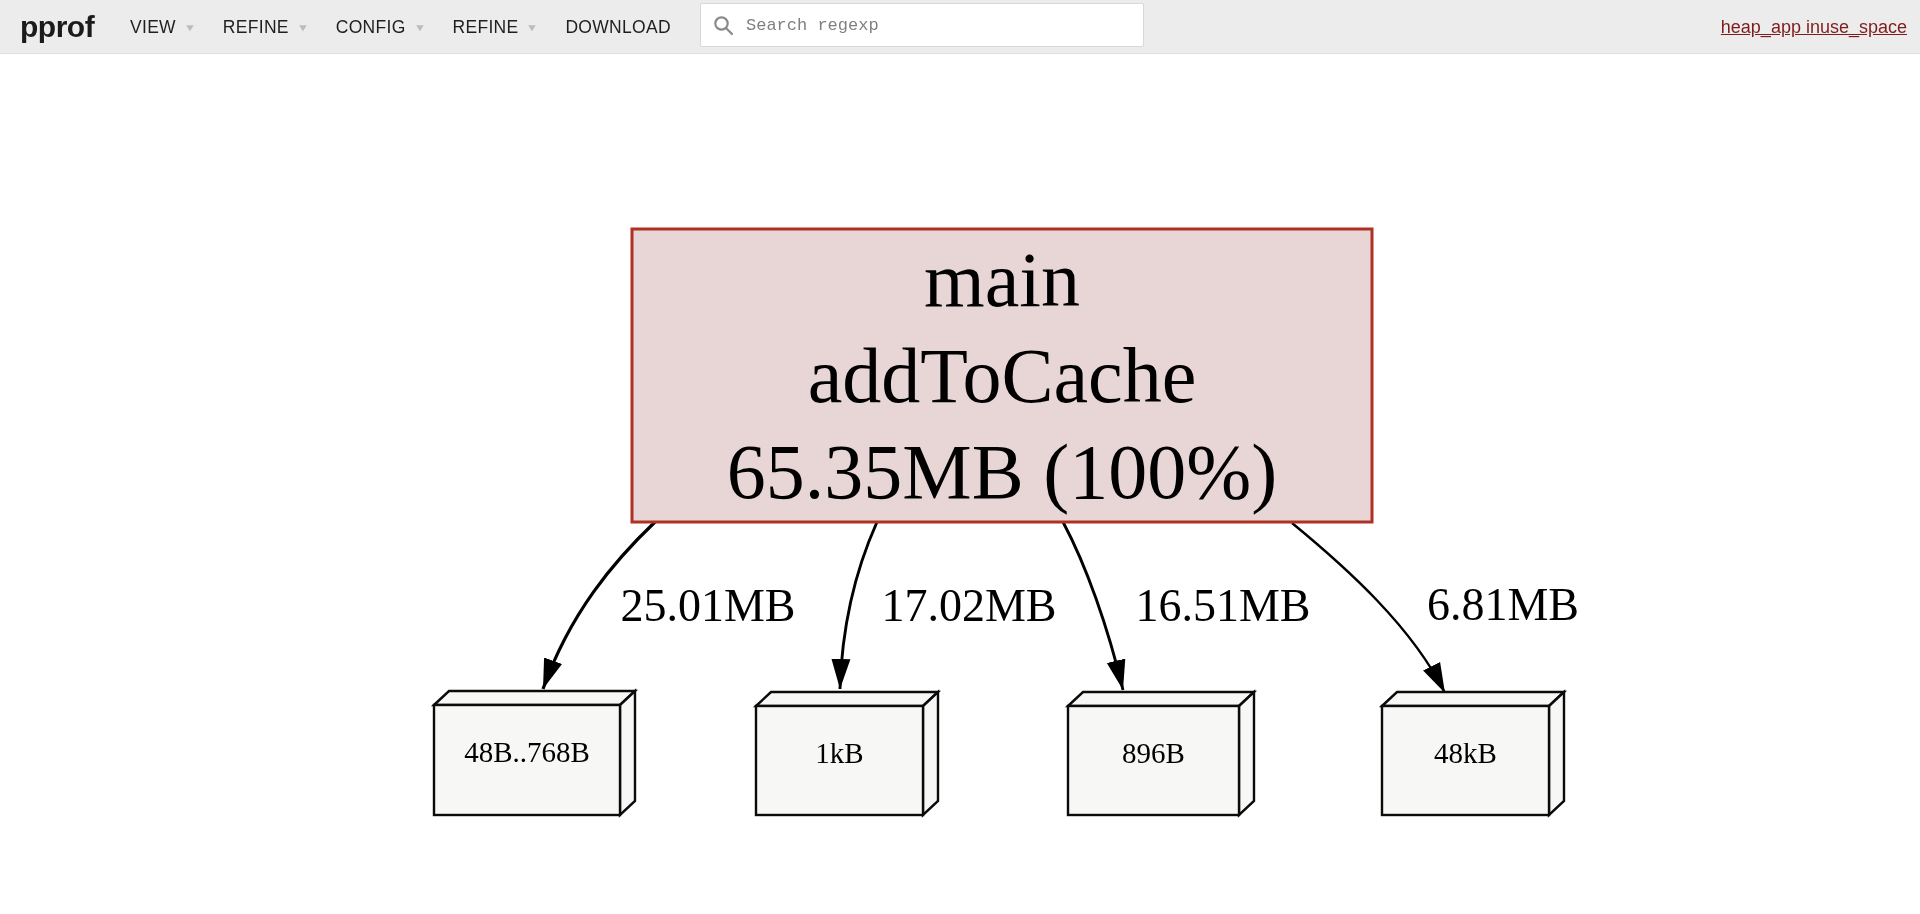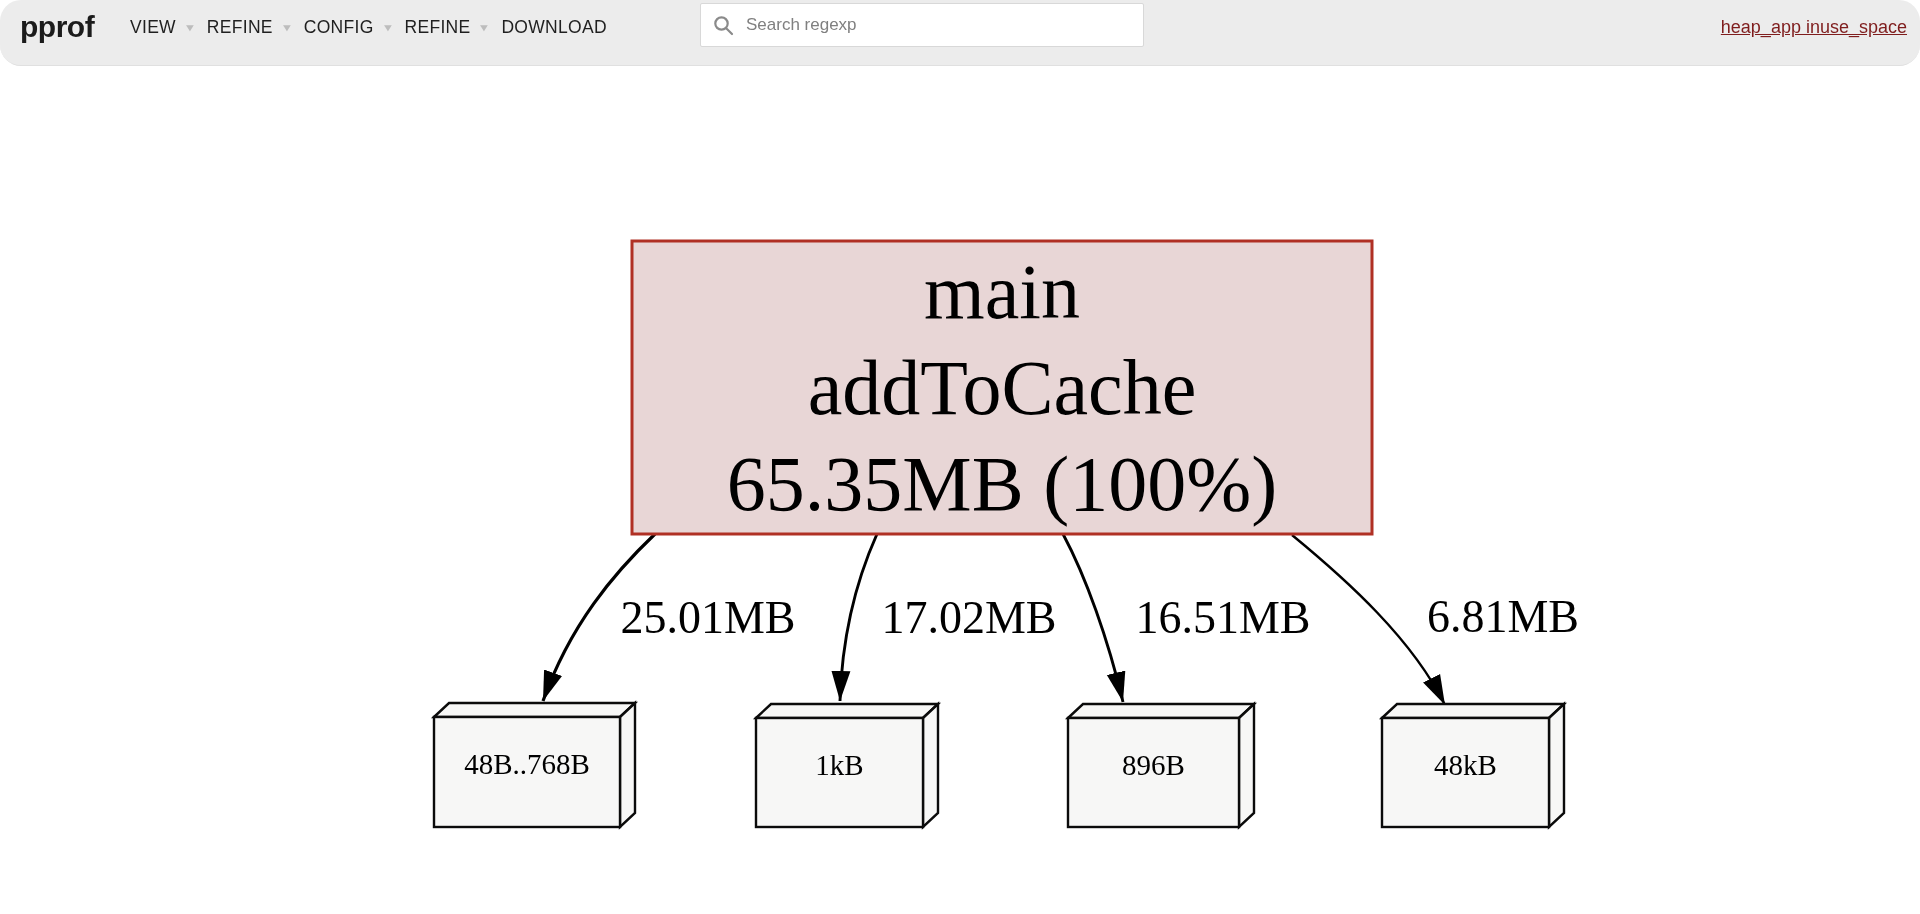--- a/index.html
+++ b/index.html
@@ -1,29 +1,29 @@
 <!DOCTYPE html>
 <html><head>
 <meta charset="utf-8">
 <style>
   html,body{margin:0;padding:0;width:1920px;height:914px;background:#ffffff;overflow:hidden;
     font-family:"Liberation Sans",sans-serif;}
   
-  .topbar{position:relative;width:1920px;height:66px;background:#ececec;border-bottom:1px solid #e0e0e0;box-sizing:border-box;border-radius:21px;}
+  .topbar{position:relative;width:1920px;height:54px;background:#ececec;border-bottom:1px solid #e0e0e0;box-sizing:border-box;}
   .logo{position:absolute;left:20px;top:0;height:54px;display:flex;align-items:center;
     font-weight:bold;font-size:30px;letter-spacing:-0.5px;color:#1b1b1b;}
-  .menu{position:absolute;left:130px;top:0;height:54px;display:flex;align-items:center;gap:12px;}
+  .menu{position:absolute;left:130px;top:0;height:54px;display:flex;align-items:center;gap:28px;}
   .menu-item{display:flex;align-items:center;cursor:pointer;user-select:none;}
   .menu-label{font-size:17.5px;color:#1f1f1f;letter-spacing:0.3px;}
   .caret{font-size:10px;color:#bdbdbd;margin-left:9px;transform:scaleX(1.3);}
   .searchbox{position:absolute;left:700px;top:3px;width:444px;height:44px;background:#ffffff;
     border:1px solid #d8d8d8;border-radius:2px;box-sizing:border-box;display:flex;align-items:center;}
   .searchbox svg{margin-left:12px;flex:0 0 auto;}
   .searchbox input{flex:1;border:none;outline:none;background:transparent;margin-left:10px;
-    font-size:17px;color:#333;font-family:Liberation Sans, sans-serif;}
+    font-size:17px;color:#333;font-family:Liberation Mono, monospace;}
   .searchbox input::placeholder{color:#808080;}
   .profile-link{position:absolute;right:13px;top:0;height:54px;display:flex;align-items:center;
     font-size:18px;color:#7f1d1d;text-decoration:underline;cursor:pointer;}
   
   .graph-wrap{position:relative;width:1920px;height:859px;background:#ffffff;}
   #graph{position:absolute;left:0;top:-55px;width:1920px;height:914px;}
 </style>
 </head>
 <body>
 

